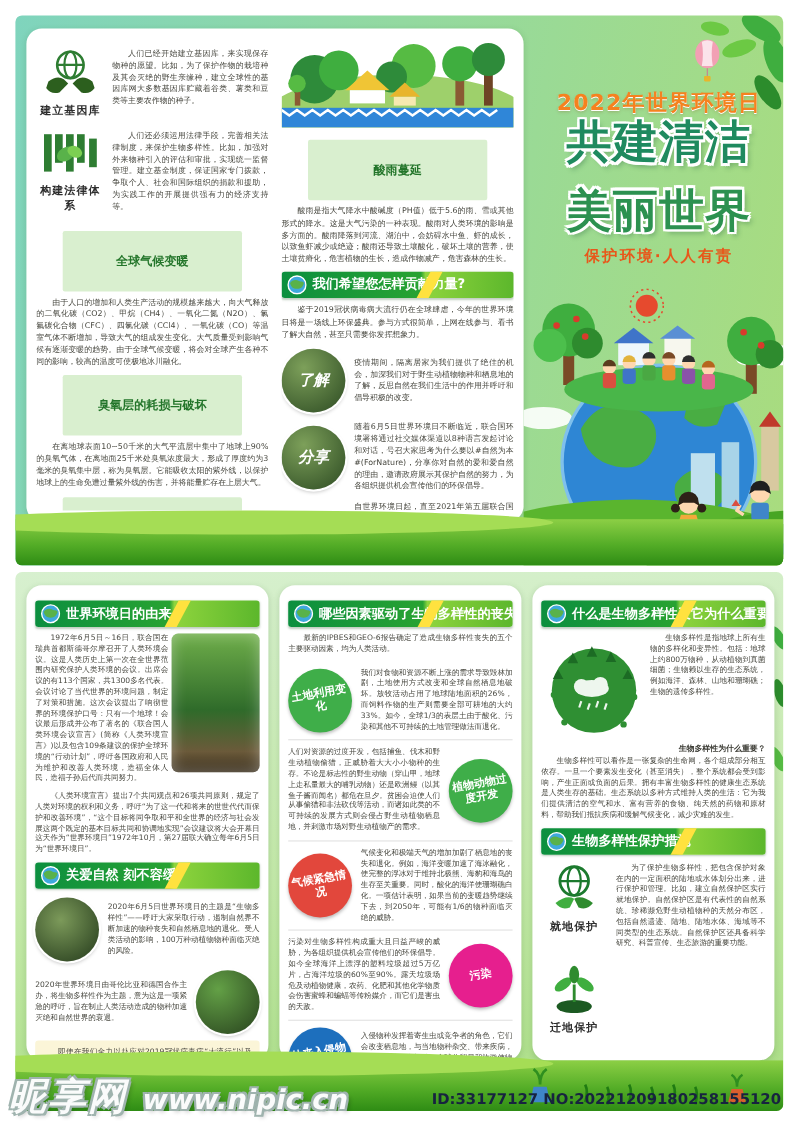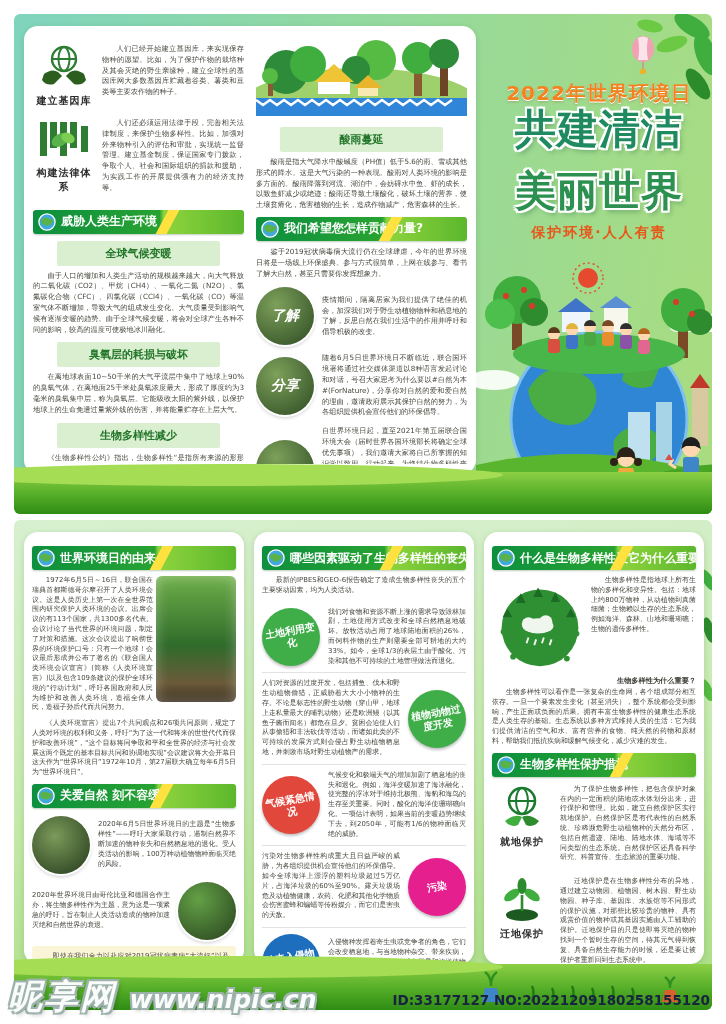--- a/index.html
+++ b/index.html
@@ -13,21 +13,21 @@
   #p1card{left:10px;top:12px;width:452px;height:448px;padding:10px 9px;display:flex;gap:12px;}
   .col{flex:1;min-width:0;overflow:hidden;position:relative;}
   
   .secbar{position:relative;height:24px;background:linear-gradient(90deg,#0c8f3f 0%,#27a232 58%,#27a232 60%,#8ed43d 62%,#5cb72c 100%);
     border-radius:3px;display:flex;align-items:center;color:#fff;font-weight:bold;font-size:12px;
     padding-left:5px;overflow:hidden;margin:6px 0 6px;white-space:nowrap;box-shadow:0 1px 2px rgba(0,60,0,.25);}
   .secbar .slash{position:absolute;left:61%;top:-4px;bottom:-4px;width:11px;background:#ffe23f;transform:skewX(-28deg);}
   .globe-ic{width:18px;height:18px;margin-right:5px;flex:none;}
   
   .pill{background:#d9efcf;color:#23752a;font-weight:bold;font-size:11px;text-align:center;
-    padding:5px 0;margin:7px 24px 5px;border-radius:2px;}
+    padding:20px 0;margin:7px 24px 5px;border-radius:2px;}
   .body{font-size:7.2px;line-height:1.5;color:#47473f;text-align:justify;margin:0 0 6px;}
   .ind{text-indent:2em;}
   .p2 .body{font-size:6.9px;line-height:1.42;}
   
   .itemrow{display:flex;gap:7px;margin:8px 0 10px;align-items:flex-start;}
   .iconblock{width:62px;flex:none;text-align:center;}
   .iconblock .lbl{font-weight:bold;font-size:10px;color:#2d2d2d;margin-top:2px;letter-spacing:1px;}
   .itemrow .body{flex:1;}
   
   .act{display:flex;gap:8px;align-items:center;margin-top:8px;}
@@ -132,29 +132,20 @@
               <rect x="32" y="4" width="7" height="26" fill="#2e7d32"></rect>
               <rect x="43" y="8" width="7" height="26" fill="#2e7d32"></rect>
               <ellipse cx="22" cy="22" rx="9" ry="6" fill="#59b24a" transform="rotate(-30 22 22)"></ellipse>
               <ellipse cx="30" cy="20" rx="7" ry="5" fill="#7ccf52" transform="rotate(25 30 20)"></ellipse>
             </svg>
             <div class="lbl">构建法律体系</div>
           </div>
           <p class="body ind">人们还必须运用法律手段，完善相关法律制度，来保护生物多样性。比如，加强对外来物种引入的评估和审批，实现统一监督管理。建立基金制度，保证国家专门拨款，争取个人、社会和国际组织的捐款和援助，为实践工作的开展提供强有力的经济支持等。</p>
         </div>
 
-        <div class="secbar">
-          <svg class="globe-ic" viewBox="0 0 20 20">
-            <circle cx="10" cy="10" r="9" fill="#3fa9dd"></circle>
-            <path d="M3 8c2-3 6-4 9-2 2 1 4 0 5 2-1 4-3 6-7 6S4 12 3 8z" fill="#59b24a"></path>
-            <circle cx="10" cy="10" r="9" fill="none" stroke="#fff" stroke-width="1.4"></circle>
-          </svg>
-          <span>威胁人类生产环境</span>
-          <i class="slash"></i>
-        </div>
 
         <div class="pill">全球气候变暖</div>
         <p class="body ind">由于人口的增加和人类生产活动的规模越来越大，向大气释放的二氧化碳（CO2）、甲烷（CH4）、一氧化二氮（N2O）、氯氟碳化合物（CFC）、四氯化碳（CCl4）、一氧化碳（CO）等温室气体不断增加，导致大气的组成发生变化。大气质量受到影响气候有逐渐变暖的趋势。由于全球气候变暖，将会对全球产生各种不同的影响，较高的温度可使极地冰川融化。</p>
 
         <div class="pill">臭氧层的耗损与破坏</div>
         <p class="body ind">在离地球表面10~50千米的大气平流层中集中了地球上90%的臭氧气体，在离地面25千米处臭氧浓度最大，形成了厚度约为3毫米的臭氧集中层，称为臭氧层。它能吸收太阳的紫外线，以保护地球上的生命免遭过量紫外线的伤害，并将能量贮存在上层大气。</p>
 
         <div class="pill">生物多样性减少</div>
         <p class="body ind">《生物多样性公约》指出，生物多样性“是指所有来源的形形色色的生物体,这些来源包括陆地、海洋和其他水生生态系统及其所成的生态综合体；它包括物种内部、物种之间和生态系统的多样性。”在漫长的生物进化过程中会产生一些新的物种，同时，随着生态环境条件的变化，也会使一些物种消失。所以说，生物多样性是在不断变化的。</p>
       </div>
@@ -473,21 +464,20 @@
         <div class="iconblock">
           <svg width="46" height="44" viewBox="0 0 46 44">
             <ellipse cx="23" cy="38" rx="16" ry="6" fill="#1c5a22"></ellipse>
             <path d="M23 34V18" stroke="#2e8b2e" stroke-width="2.6"></path>
             <ellipse cx="13" cy="18" rx="9" ry="4.5" transform="rotate(-35 13 18)" fill="#3fae3f"></ellipse>
             <ellipse cx="33" cy="18" rx="9" ry="4.5" transform="rotate(35 33 18)" fill="#3fae3f"></ellipse>
             <ellipse cx="23" cy="9" rx="4.5" ry="8" fill="#2e8b2e"></ellipse>
           </svg>
           <div class="lbl">迁地保护</div>
         </div>
-        <p class="body ind">迁地保护是在生物多样性分布的异地，通过建立动物园、植物园、树木园、野生动物园、种子库、基因库、水族馆等不同形式的保护设施，对那些比较珍贵的物种、具有观赏价值的物种或其基因实施由人工辅助的保护。迁地保护目的只是使即将灭绝的物种找到一个暂时生存的空间，待其元气得到恢复、具备自然生存能力的时候，还是要让被保护者重新回到生态系统中。</p>
       </div>
     </div>
 
     <div class="grass" id="grass2">
       <svg class="deco" style="right:20px;bottom:4px" width="220" height="40" viewBox="0 0 220 40">
         <path d="M10 36h18l-3-14H13z" fill="#3f86c9"></path>
         <path d="M19 20q0-10-6-14M19 20q0-10 6-14" stroke="#2f8f1f" stroke-width="2.4" fill="none"></path>
         <g stroke="#1f7a12" stroke-width="2.4" fill="none">
           <path d="M60 36q3-10 0-16"></path>
             <path d="M80 38q3-10 0-16"></path>

